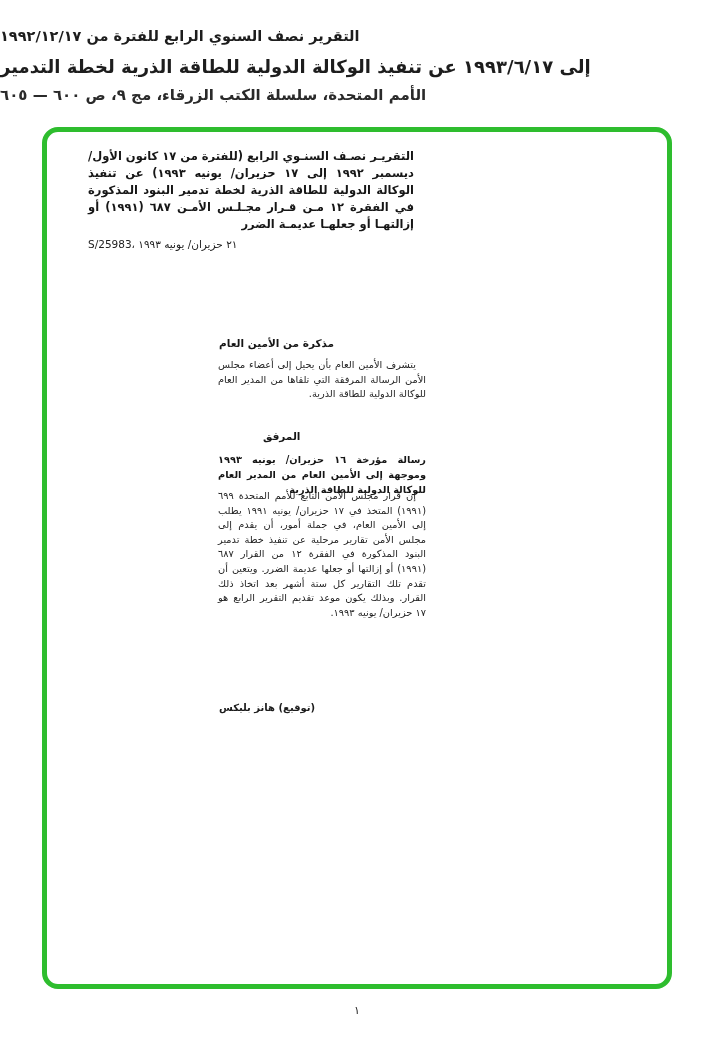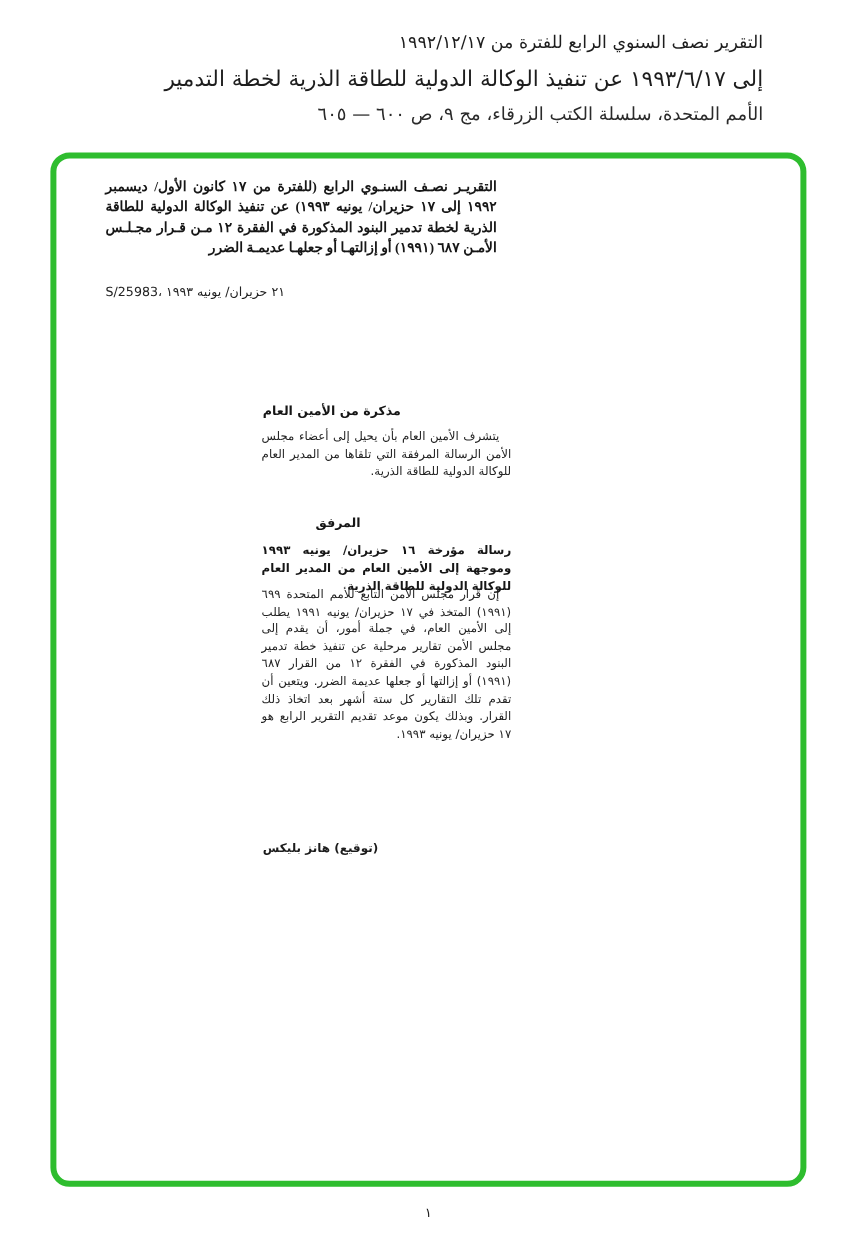--- a/index.html
+++ b/index.html
@@ -16,23 +16,23 @@
     position: relative;
     width: 714px;
     height: 1041px;
     background: #ffffff;
   }
   
   .hdr {
     position: absolute;
     left: 0;
     width: 636px;
-    text-align: right;
+    text-align: left;
     direction: rtl;
-    font-weight: normal;
+    font-weight: bold;
     letter-spacing: 0.2px;
   }
   .hdr-1 { top: 28px;  font-size: 14.5px; }
   .hdr-2 { top: 56px;  font-size: 18px; }
   .hdr-3 { top: 86px;  font-size: 15px; color: #2a2a2a; }
 
   
   .frame {
     position: absolute;
     left: 42px;
@@ -50,21 +50,20 @@
     position: absolute;
     left: 41px;
     top: 16px;
     width: 326px;
     direction: rtl;
     text-align: justify;
     font-weight: bold;
     font-size: 11.5px;
     line-height: 17px;
     color: #161616;
-    font-family: Liberation Serif, serif;
   }
   .doc-symbol {
     position: absolute;
     left: 41px;
     top: 106px;
     direction: ltr;
     text-align: right;
     font-size: 10.5px;
     color: #222222;
   }

